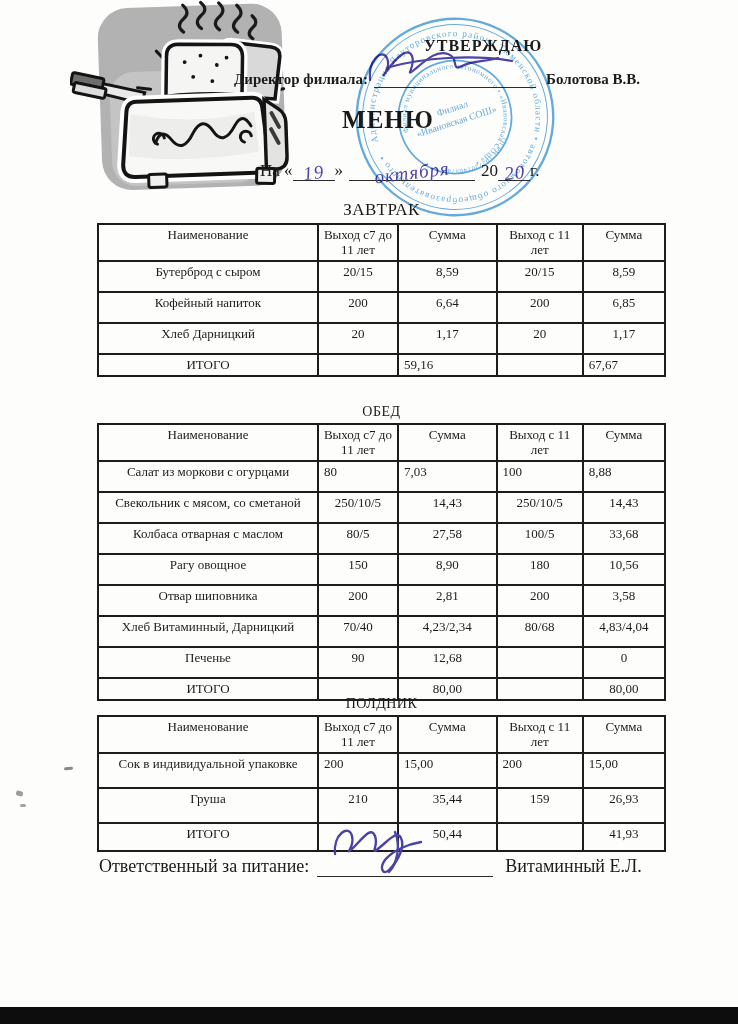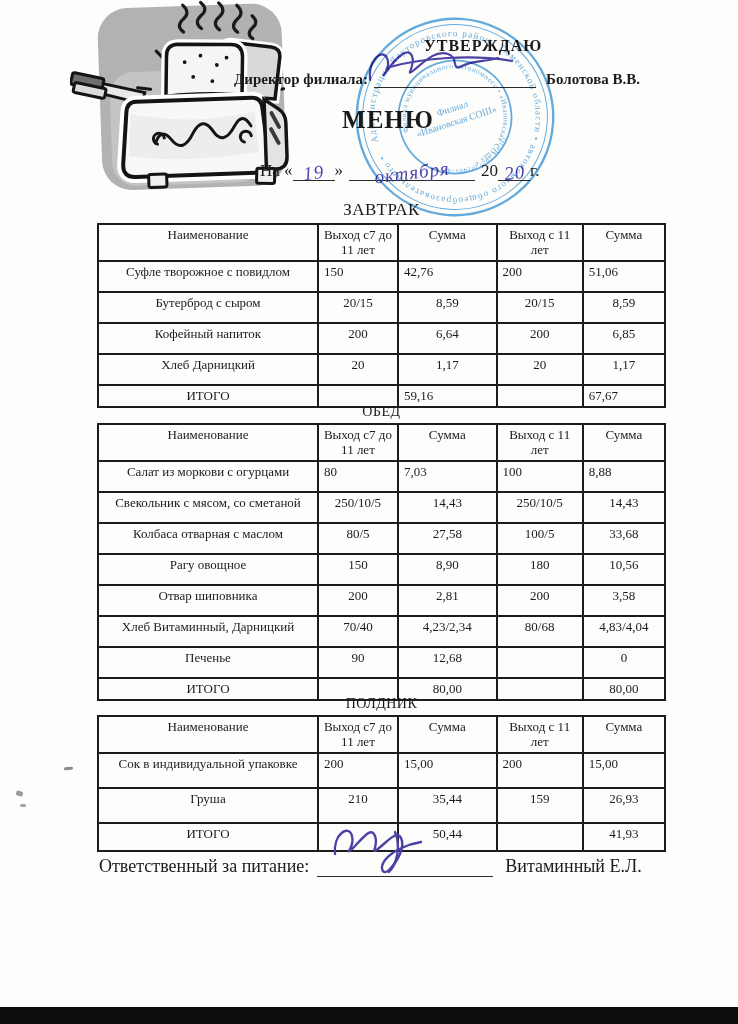--- a/index.html
+++ b/index.html
@@ -199,27 +199,20 @@
           <tr>
             <th>Наименование</th>
             <th>Выход с7 до 11 лет</th>
             <th>Сумма</th>
             <th>Выход с 11 лет</th>
             <th>Сумма</th>
           </tr>
         </thead>
         <tbody>
           <tr>
-            <td>Суфле творожное с повидлом</td>
-            <td class="val-left">150</td>
-            <td class="val-left">42,76</td>
-            <td class="val-left">200</td>
-            <td class="val-left">51,06</td>
-          </tr>
-          <tr>
             <td>Бутерброд с сыром</td>
             <td class="val-center">20/15</td>
             <td class="val-center">8,59</td>
             <td class="val-center">20/15</td>
             <td class="val-center">8,59</td>
           </tr>
           <tr>
             <td>Кофейный напиток</td>
             <td class="val-center">200</td>
             <td class="val-center">6,64</td>

